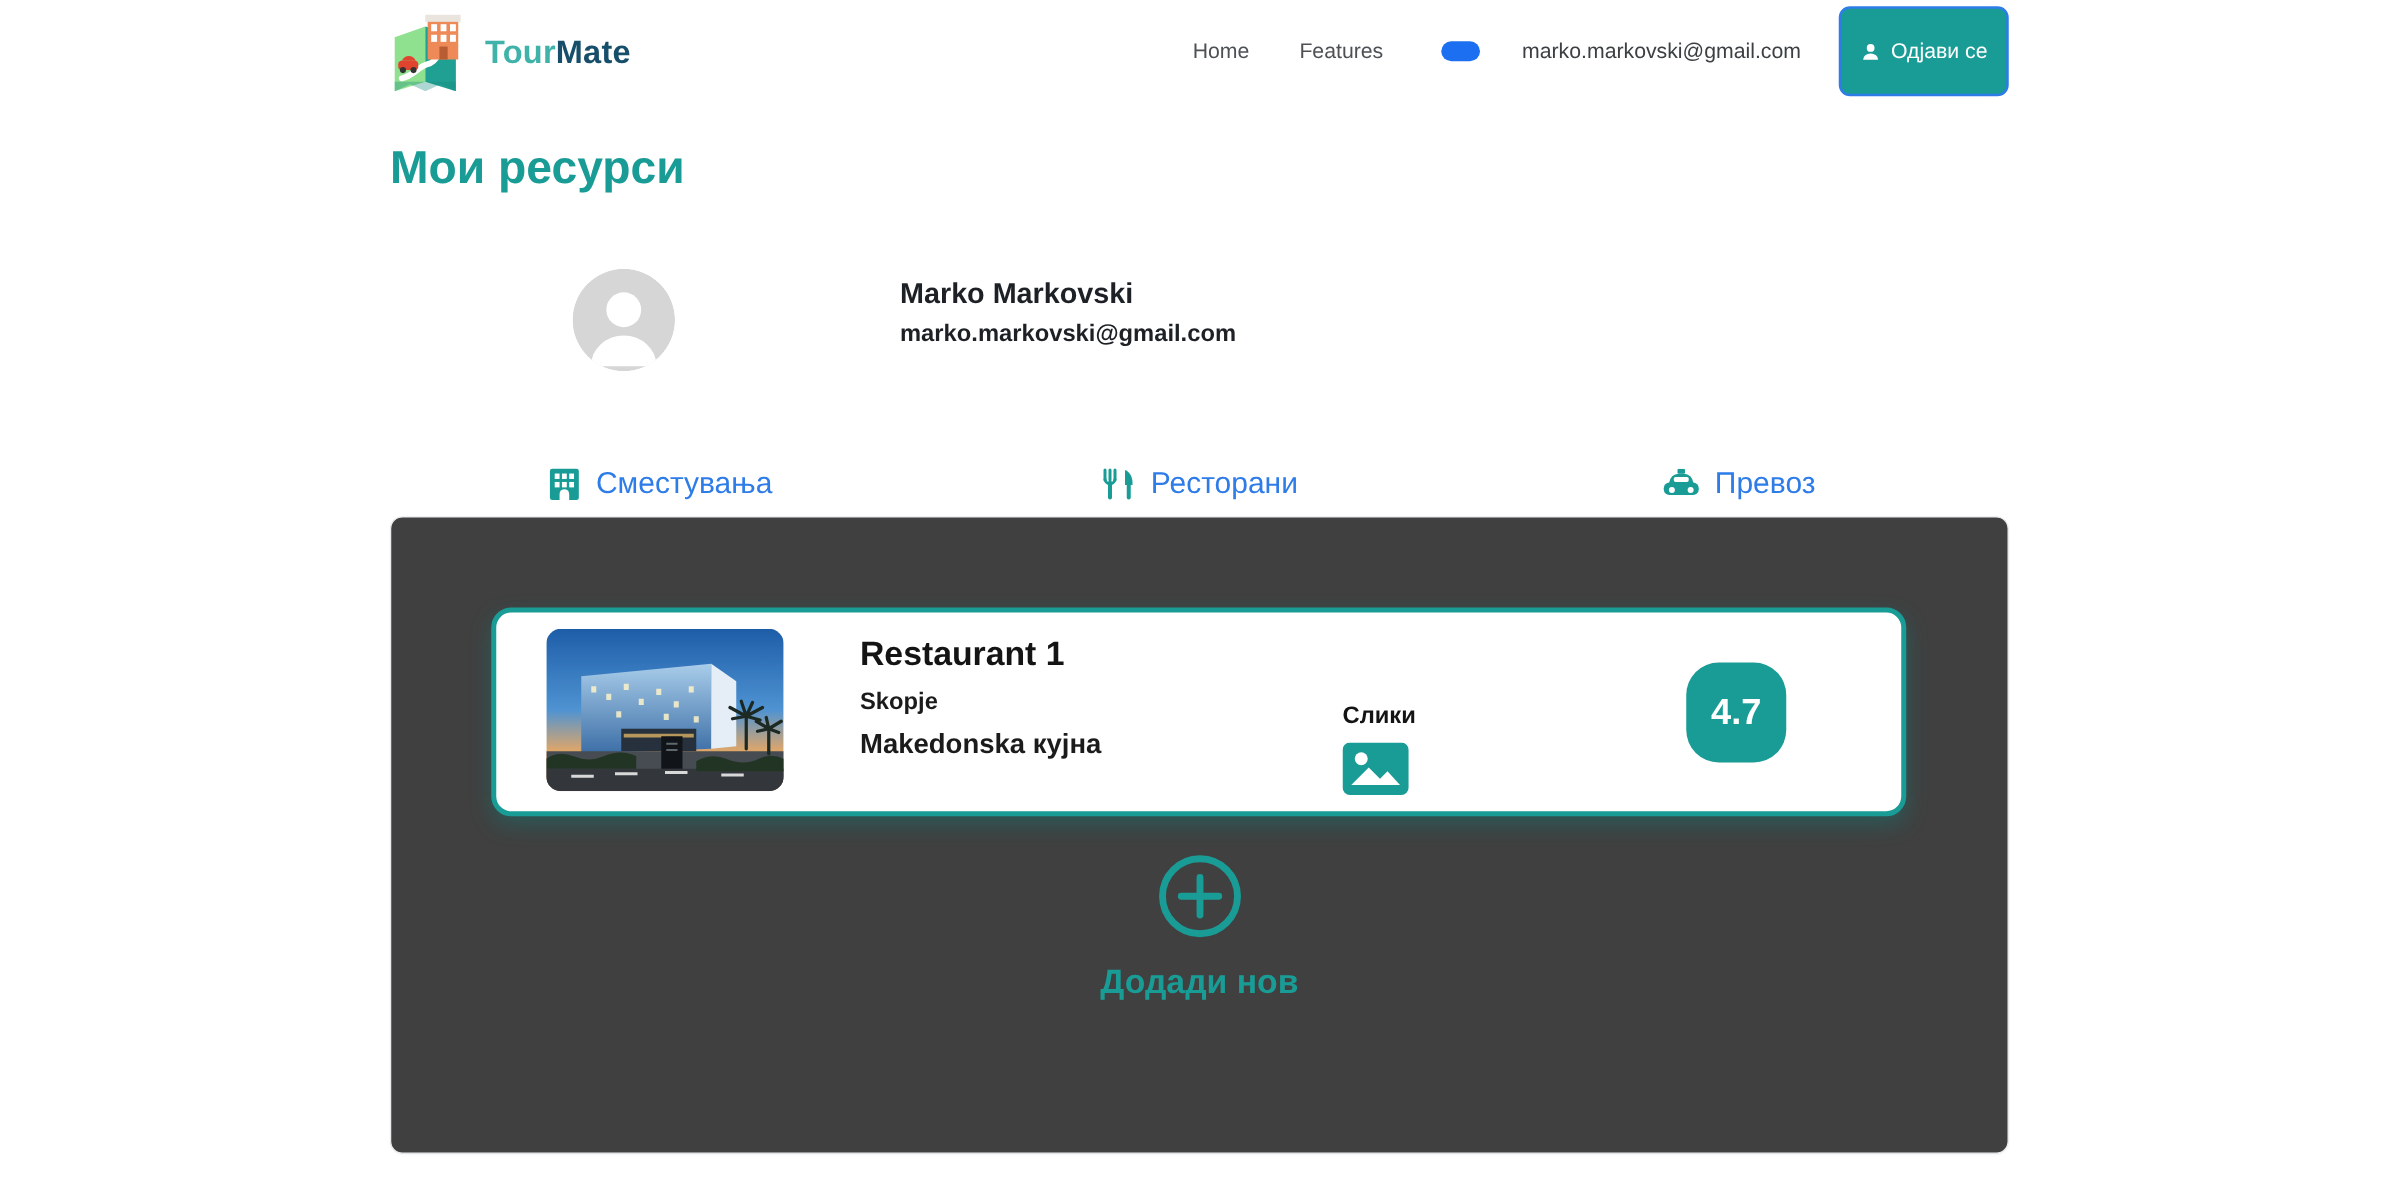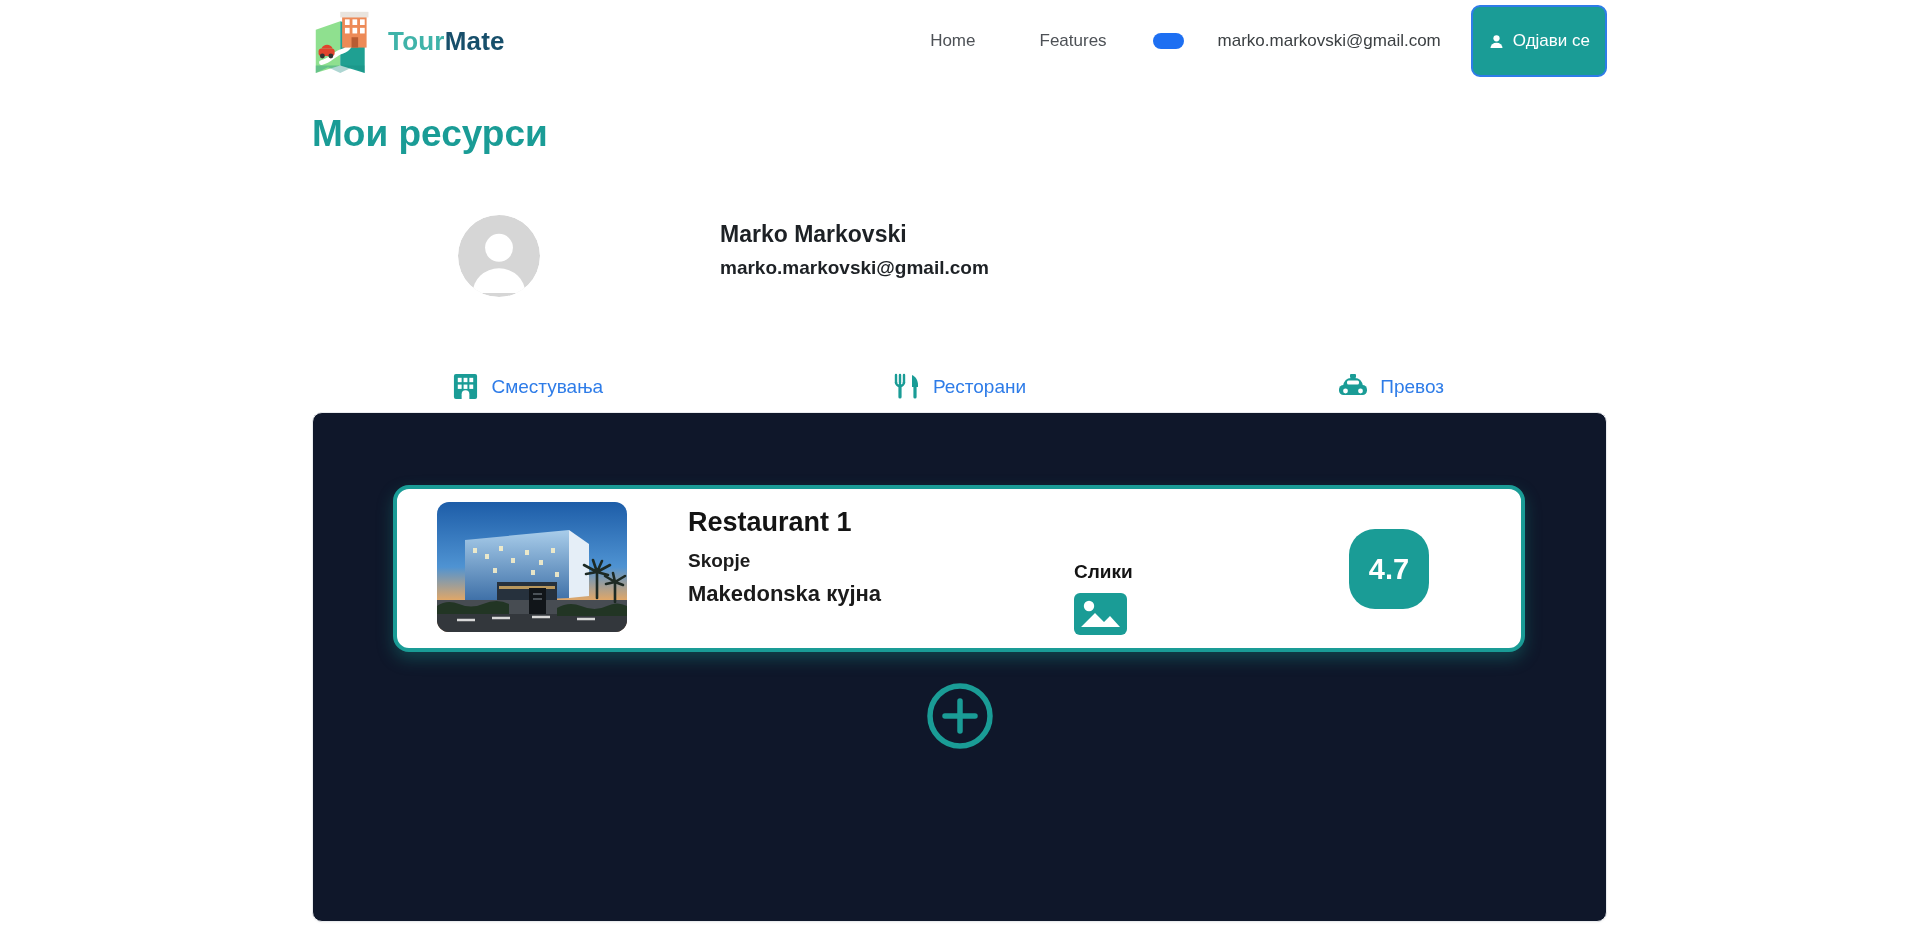--- a/index.html
+++ b/index.html
@@ -12,21 +12,21 @@
 
   
   header { height:76px; display:flex; align-items:center; padding-top:6px; }
   .brand { display:flex; align-items:center; gap:12px; cursor:pointer; }
   .brand-text { font-size:26px; font-weight:bold; letter-spacing:0.2px; }
   .brand-text .t1 { color:var(--brand-teal); }
   .brand-text .t2 { color:var(--brand-navy); }
   .spacer { flex:1; }
   nav { display:flex; align-items:center; }
   nav a { font-size:17px; color:#4d5156; text-decoration:none; cursor:pointer; }
-  .nav-home { margin-right:64px; }
+  .nav-home { margin-right:40px; }
   .nav-features { margin-right:46px; }
   .lang-pill { width:31px; height:16px; border-radius:9px; background:var(--pill-blue); margin-right:34px; cursor:pointer; }
   .header-email { font-size:17px; color:#3c4043; margin-right:30px; }
   .logout-btn {
     display:flex; align-items:center; gap:8px;
     background:var(--teal); color:#fff; font-size:17px; font-family:inherit;
     border:2px solid var(--tab-blue); border-radius:9px; padding:24px 15px; cursor:pointer;
   }
 
   
@@ -35,25 +35,25 @@
   
   .profile { margin-top:60px; display:flex; align-items:flex-start; }
   .avatar { width:82px; height:82px; border-radius:50%; overflow:hidden; margin-left:146px; flex:0 0 auto; }
   .profile-text { margin-left:180px; padding-top:6px; }
   .profile-name { font-size:23px; font-weight:bold; color:#1d2125; }
   .profile-email { font-size:19px; font-weight:bold; color:#1d2125; margin-top:9px; }
 
   
   .tabs { margin-top:76px; display:grid; grid-template-columns:1fr 1fr 1fr; }
   .tab { display:flex; align-items:center; justify-content:center; gap:12px; cursor:pointer; }
-  .tab .tab-label { font-size:19px; color:var(--tab-blue); }
+  .tab .tab-label { font-size:24px; color:var(--tab-blue); }
 
   
   .panel {
-    margin-top:12px; height:510px; background:#0f172a;
+    margin-top:12px; height:510px; background:#404040;
     border:1px solid #e9ebee; border-radius:10px; position:relative;
     box-shadow:0 1px 2px rgba(0,0,0,0.04);
   }
 
   
   .rcard {
     position:absolute; left:80px; right:81px; top:72px; height:167px;
     background:#fff; border:4px solid var(--teal); border-radius:16px;
     box-shadow:0 7px 16px rgba(20,120,115,0.45); cursor:pointer;
   }
@@ -240,16 +240,17 @@
       </div>
 
       <div class="rating-badge">4.7</div>
     </div>
 
     <div class="addnew">
       <svg width="72" height="72" viewBox="0 0 72 72">
         <circle cx="36" cy="36" r="30" fill="none" stroke="#1A9C96" stroke-width="5.5"></circle>
         <path d="M36,21 v30 M21,36 h30" stroke="#1A9C96" stroke-width="5.5" stroke-linecap="round"></path>
       </svg>
+      <div class="addnew-label">Додади нов</div>
     </div>
 
   </div>
 </div>
 
 </body></html>

